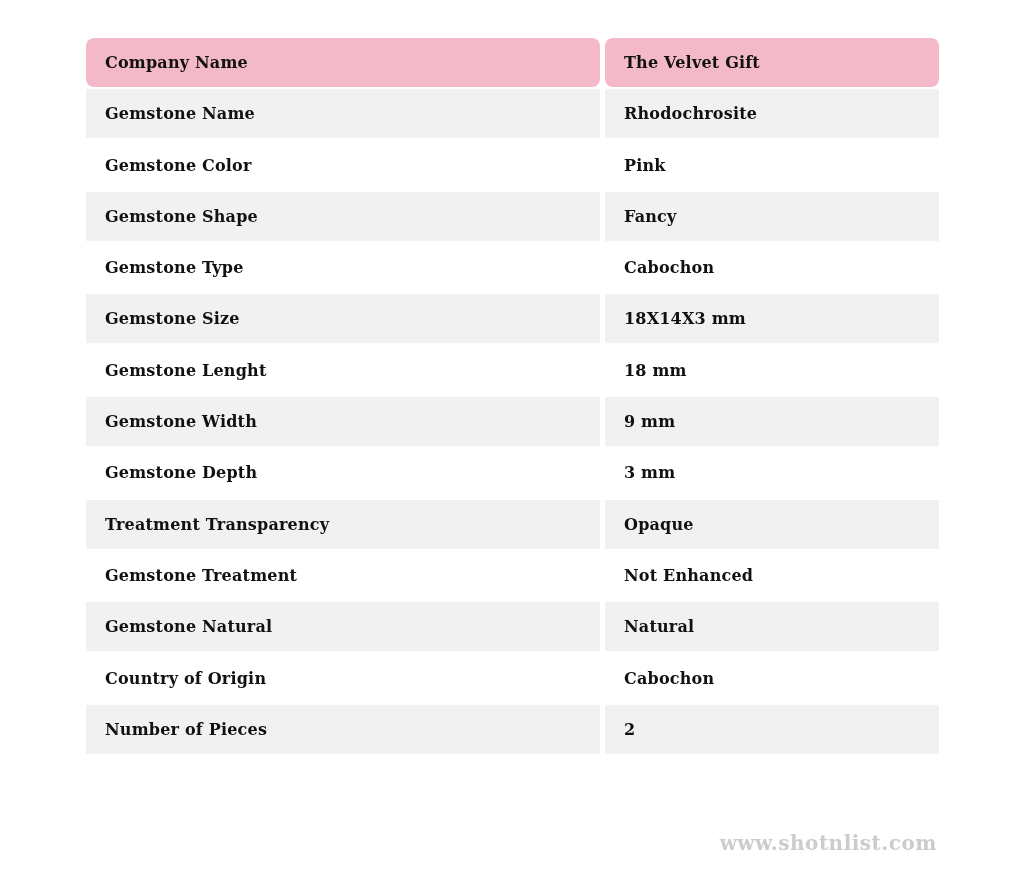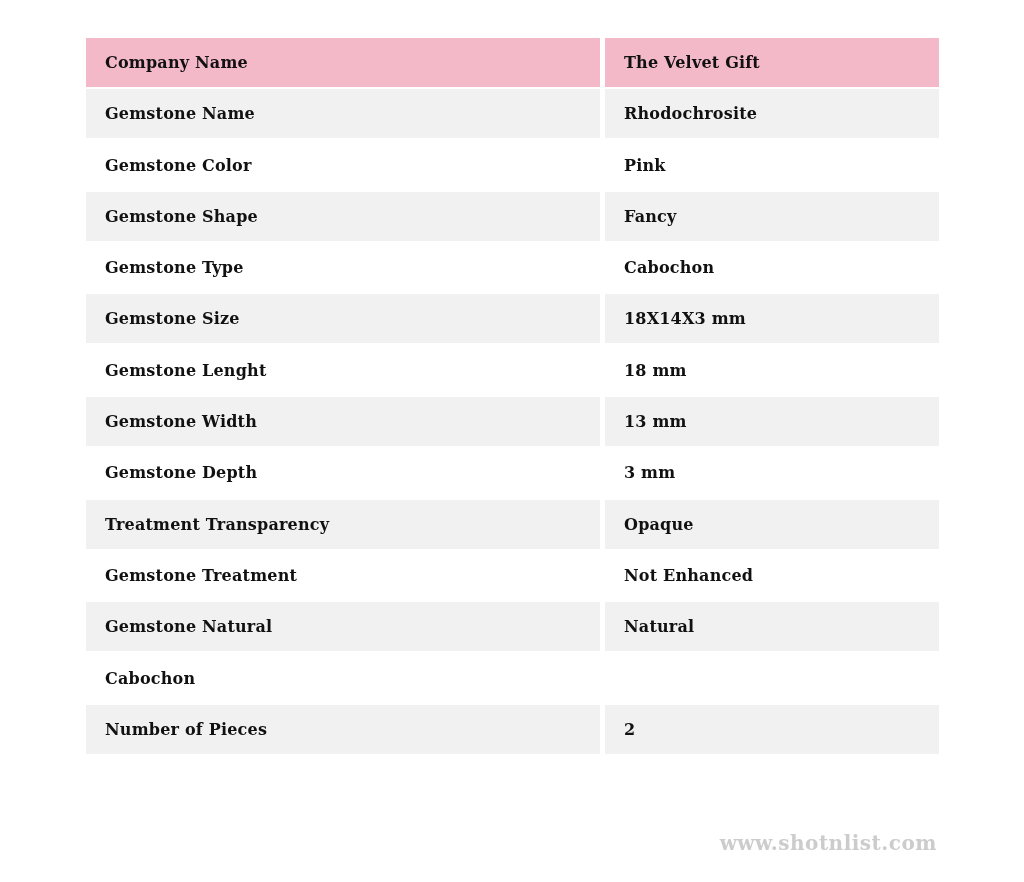--- a/index.html
+++ b/index.html
@@ -37,21 +37,21 @@
     display: flex;
     align-items: center;
     padding-left: 19px;
     font-size: 16px;
     font-weight: 700;
     color: var(--text);
     letter-spacing: 0.2px;
   }
   .cell.label { width: 514px; }
   .cell.value { flex: 1; }
-  .row.header .cell { background: var(--header-bg); }
+  .row.header .cell { background: var(--header-bg); border-radius: 8px; }
   .row:not(.header):nth-child(even) .cell { background: var(--row-alt-bg); }
   .watermark {
     position: absolute;
     top: 831px;
     right: 87px;
     font-size: 20px;
     font-weight: 700;
     color: var(--watermark);
     letter-spacing: 0.5px;
   }
@@ -94,21 +94,21 @@
       <div class="cell value">18X14X3 mm</div>
     </div>
 
     <div class="row">
       <div class="cell label">Gemstone Lenght</div>
       <div class="cell value">18 mm</div>
     </div>
 
     <div class="row">
       <div class="cell label">Gemstone Width</div>
-      <div class="cell value">13 mm</div>
+      <div class="cell value">9 mm</div>
     </div>
 
     <div class="row">
       <div class="cell label">Gemstone Depth</div>
       <div class="cell value">3 mm</div>
     </div>
 
     <div class="row">
       <div class="cell label">Treatment Transparency</div>
       <div class="cell value">Opaque</div>
@@ -118,20 +118,21 @@
       <div class="cell label">Gemstone Treatment</div>
       <div class="cell value">Not Enhanced</div>
     </div>
 
     <div class="row">
       <div class="cell label">Gemstone Natural</div>
       <div class="cell value">Natural</div>
     </div>
 
     <div class="row">
+      <div class="cell label">Country of Origin</div>
       <div class="cell value">Cabochon</div>
     </div>
 
     <div class="row">
       <div class="cell label">Number of Pieces</div>
       <div class="cell value">2</div>
     </div>
 
   </div>
 

